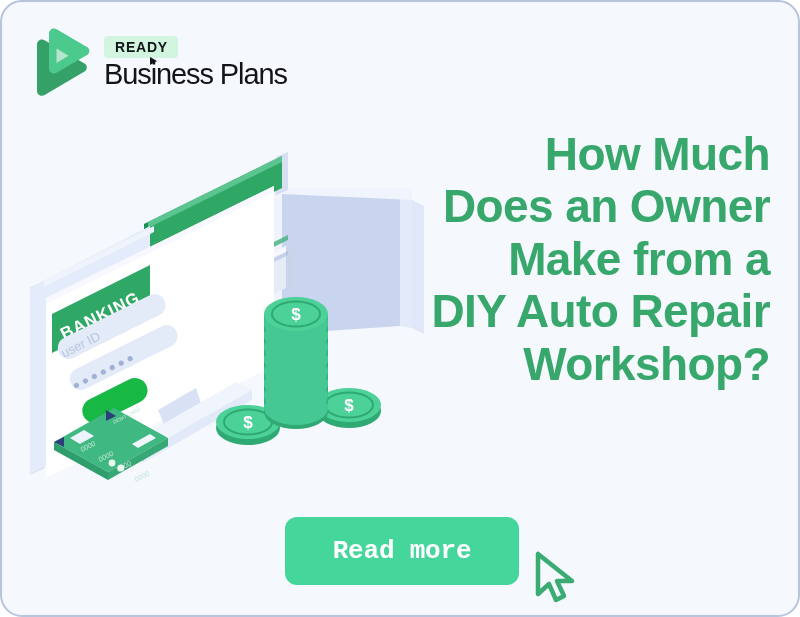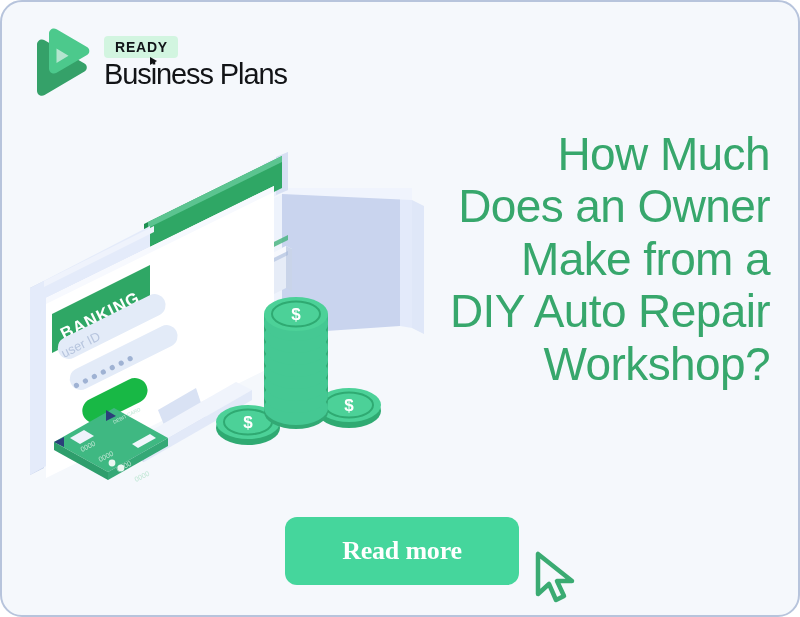--- a/index.html
+++ b/index.html
@@ -78,21 +78,21 @@
 
   
   #read-more-button{
     position:absolute;
     left:283px; top:515px;
     width:234px; height:68px;
     background:#45d69c;
     border:none;
     border-radius:12px;
     color:#ffffff;
-    font-family:Liberation Serif, serif;
+    font-family:Liberation Mono, monospace;
     font-size:26px;
     font-weight:bold;
     letter-spacing:-0.2px;
     cursor:pointer;
     padding:0;
   }
   #cursor-pointer{
     position:absolute;
     left:528px; top:546px;
     width:62px;height:62px;
@@ -116,21 +116,21 @@
 
     <div id="logo-words">
       <span id="ready-badge">READY</span>
       <div id="wordmark-wrap">
         <div id="wordmark">Business Plans</div>
         <span id="wordmark-play"></span>
       </div>
     </div>
   </div>
 
-  <h1 id="headline" style="margin:0;font-weight:normal;">How Much
+  <h1 id="headline" style="margin:0;font-weight:bold;">How Much
 Does an Owner
 Make from a
 DIY Auto Repair
 Workshop?</h1>
 
   <svg id="illustration" viewBox="0 0 412 372">
 
     <g>
       <polygon points="128,130 246,72 246,196 128,258" fill="#c8d3ec"></polygon>
       <polygon points="128,130 246,72 246,86 128,144" fill="#dbe3f5"></polygon>

